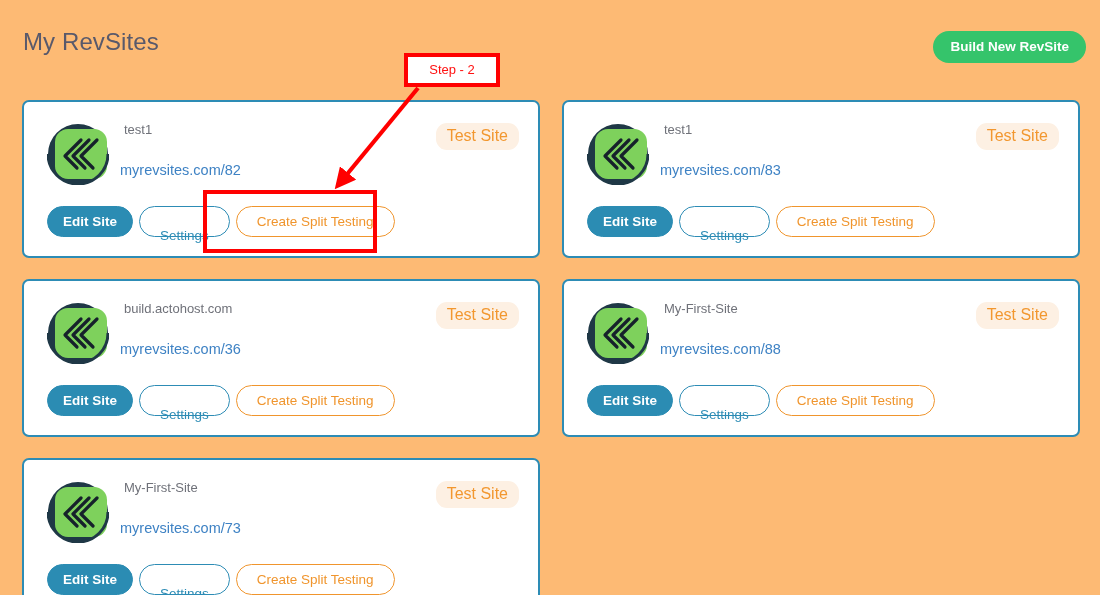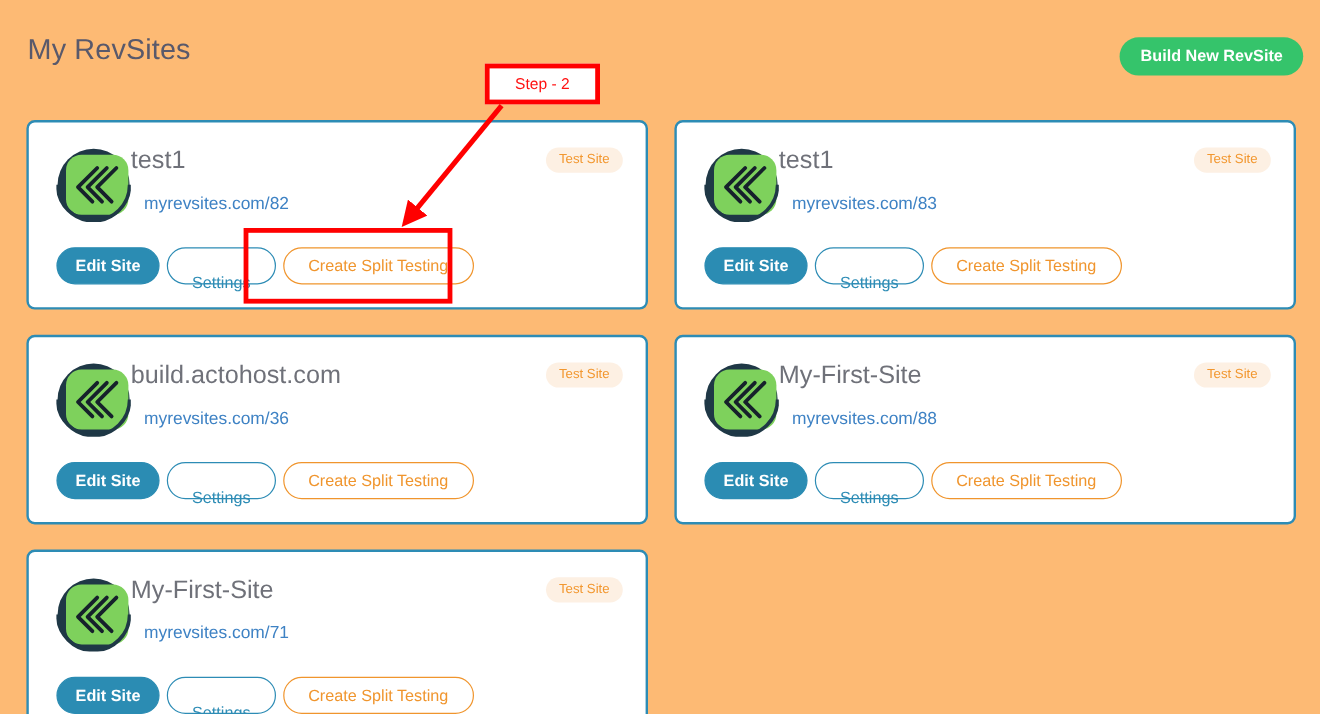--- a/index.html
+++ b/index.html
@@ -80,44 +80,44 @@
     position: absolute;
     left: 23px;
     top: 21px;
     width: 62px;
     height: 62px;
   }
   .card-logo svg { display: block; width: 62px; height: 62px; }
 
   .card-name {
     position: absolute;
-    left: 85px;
+    left: 100px;
     top: 20px;
-    font-size: 21px;
+    font-size: 13px;
     color: #6f7179;
     font-weight: 400;
     white-space: nowrap;
   }
   .card-url {
     position: absolute;
     left: 96px;
     top: 60px;
     font-size: 14.5px;
     color: #3e82c4;
     text-decoration: none;
     white-space: nowrap;
     cursor: pointer;
   }
   .badge-test-site {
     position: absolute;
     right: 19px;
     top: 21px;
     background: #fdf0e3;
     color: #f2972f;
-    font-size: 11px;
+    font-size: 16px;
     border-radius: 11px;
     padding: 4px 11px 5px 11px;
     white-space: nowrap;
   }
 
   .card-actions {
     position: absolute;
     left: 23px;
     bottom: 19px;
     display: flex;
@@ -299,21 +299,21 @@
           <rect x="8" y="6" width="52" height="50" rx="13" fill="#7ed15c"></rect>
           <g stroke="#16212b" stroke-width="3.2" fill="none" stroke-linecap="round">
             <path d="M18 33 L34 17 M18 33 L30 45"></path>
             <path d="M26 33 L42 17 M26 33 L38 45"></path>
             <path d="M34 33 L50 17 M34 33 L46 45"></path>
           </g>
           <path d="M1 31 A30 30 0 0 0 61 31" fill="none" stroke="#1f3846" stroke-width="3"></path>
         </svg>
       </div>
       <div class="card-name">My-First-Site</div>
-      <a class="card-url">myrevsites.com/71</a>
+      <a class="card-url">myrevsites.com/73</a>
       <div class="badge-test-site">Test Site</div>
       <div class="card-actions">
         <div class="btn btn-edit">Edit Site</div>
         <div class="btn btn-settings">Settings</div>
         <div class="btn btn-split">Create Split Testing</div>
       </div>
     </div>
 
   </div>
 

